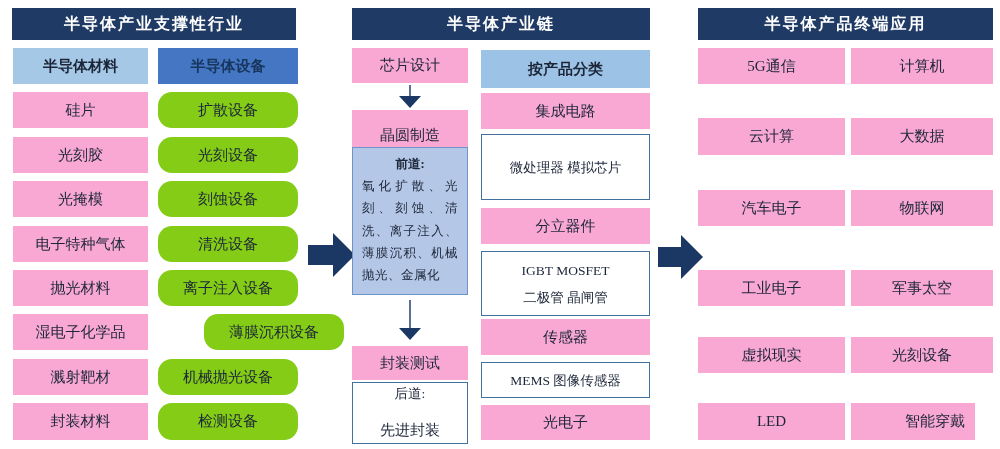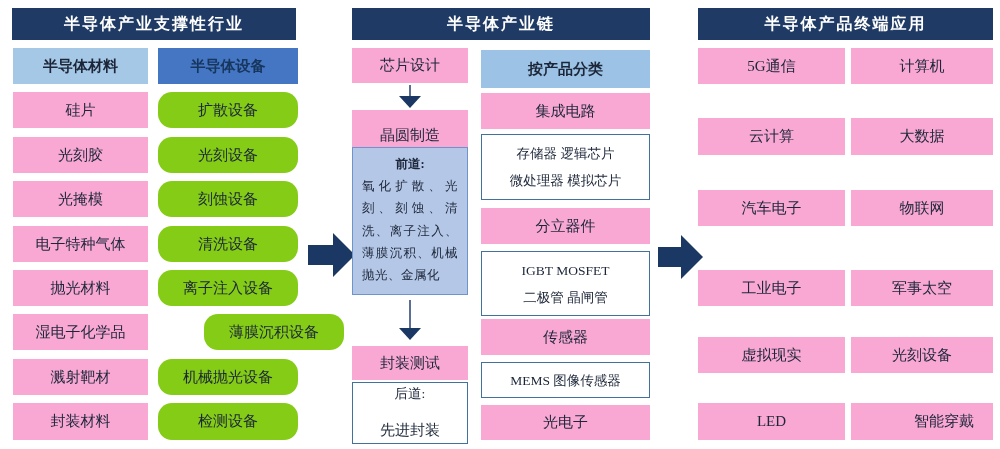--- a/index.html
+++ b/index.html
@@ -108,21 +108,20 @@
 
   <div class="abs white-box" style="left:352px;top:382px;width:116px;height:62px;line-height:1.8;">
     <div>后道:</div>
     <div style="font-size:15px;margin-top:11px;">先进封装</div>
   </div>
 
   <div class="abs cell prod-head" style="left:481px;top:50px;width:169px;height:38px;">按产品分类</div>
 
   <div class="abs cell light" style="left:481px;top:93px;width:169px;height:36px;">集成电路</div>
   <div class="abs white-box" style="left:481px;top:134px;width:169px;height:66px;">
-    <div>存储器 逻辑芯片</div>
     <div>微处理器 模拟芯片</div>
   </div>
 
   <div class="abs cell light" style="left:481px;top:208px;width:169px;height:36px;">分立器件</div>
   <div class="abs white-box" style="left:481px;top:251px;width:169px;height:65px;">
     <div>IGBT MOSFET</div>
     <div>二极管 晶闸管</div>
   </div>
 
   <div class="abs cell light" style="left:481px;top:319px;width:169px;height:36px;">传感器</div>
@@ -148,15 +147,15 @@
   <div class="abs cell light" style="left:698px;top:190px;width:147px;height:36px;">汽车电子</div>
   <div class="abs cell light" style="left:851px;top:190px;width:142px;height:36px;">物联网</div>
 
   <div class="abs cell light" style="left:698px;top:270px;width:147px;height:36px;">工业电子</div>
   <div class="abs cell light" style="left:851px;top:270px;width:142px;height:36px;">军事太空</div>
 
   <div class="abs cell light" style="left:698px;top:337px;width:147px;height:36px;">虚拟现实</div>
   <div class="abs cell light" style="left:851px;top:337px;width:142px;height:36px;">光刻设备</div>
 
   <div class="abs cell light" style="left:698px;top:403px;width:147px;height:37px;">LED</div>
-  <div class="abs cell light" style="left:851px;top:403px;width:142px;height:37px;padding-left:44px;">智能穿戴</div>
+  <div class="abs cell light" style="left:851px;top:403px;width:124px;height:37px;padding-left:44px;">智能穿戴</div>
 
 </div>
 
 </body></html>

